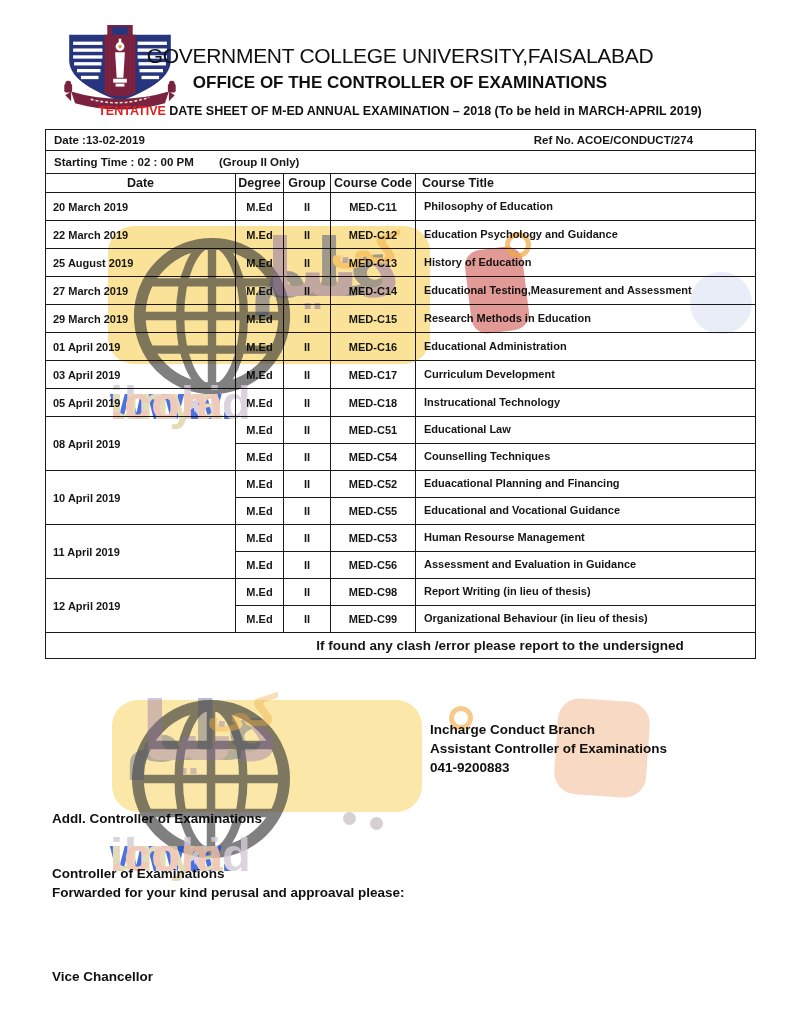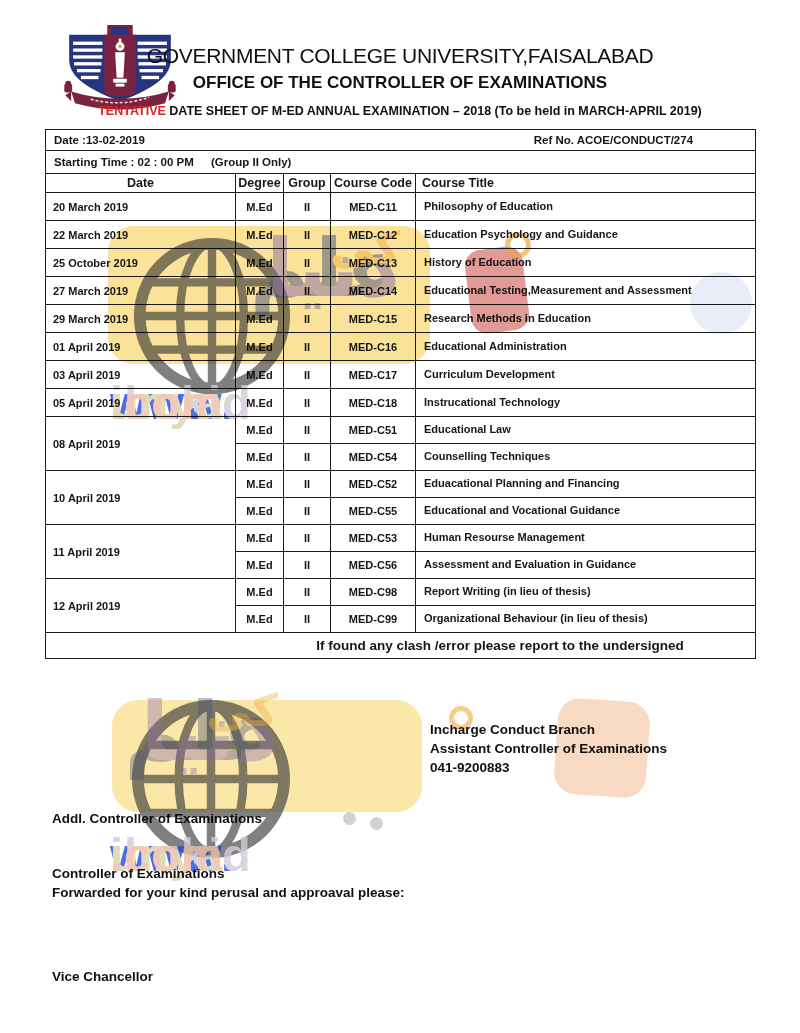--- a/index.html
+++ b/index.html
@@ -19,21 +19,21 @@
   
   table.sheet{position:absolute;left:45px;top:129px;width:710px;border-collapse:collapse;
         table-layout:fixed;}
   table.sheet td,table.sheet th{border:1.5px solid #1a1a1a;font-weight:bold;color:#161616;
         overflow:hidden;white-space:nowrap;}
   td.meta{height:20px;font-size:11.5px;padding:0;}
   .meta-in{display:flex;justify-content:space-between;align-items:center;height:100%;gap:25px;}
   .m-left{padding-left:8px;}
   .m-right{padding-right:62px;padding-left:23px;}
   td.meta2{height:20px;font-size:11.5px;padding-left:8px;}
-  td.meta2 .grp{margin-left:14px;}
+  td.meta2 .grp{margin-left:22px;}
   tr.head th{height:18px;font-size:12.5px;text-align:center;padding:0;}
   tr.head th.t-left{text-align:left;padding-left:6px;}
   tbody#rows-body tr{height:28px;}
   tbody#rows-body tr.subrow{height:27px;}
   tbody#rows-body td{font-size:11px;}
   td.c-date{text-align:left;padding-left:7px;}
   td.c-degree,td.c-group,td.c-code{text-align:center;font-size:10.5px;}
   td.c-title{text-align:left;padding-left:8px;white-space:normal;line-height:1.05;}
   tfoot td.note{height:23px;font-size:13.5px;text-align:center;padding-left:200px;}
 
@@ -169,21 +169,21 @@
           <td class="c-title">Philosophy of Education</td>
         </tr>
         <tr>
           <td class="c-date" rowspan="1">22 March 2019</td>
           <td class="c-degree">M.Ed</td>
           <td class="c-group">II</td>
           <td class="c-code">MED-C12</td>
           <td class="c-title">Education Psychology and Guidance</td>
         </tr>
         <tr>
-          <td class="c-date" rowspan="1">25 October 2019</td>
+          <td class="c-date" rowspan="1">25 August 2019</td>
           <td class="c-degree">M.Ed</td>
           <td class="c-group">II</td>
           <td class="c-code">MED-C13</td>
           <td class="c-title">History of Education</td>
         </tr>
         <tr>
           <td class="c-date" rowspan="1">27 March 2019</td>
           <td class="c-degree">M.Ed</td>
           <td class="c-group">II</td>
           <td class="c-code">MED-C14</td>

